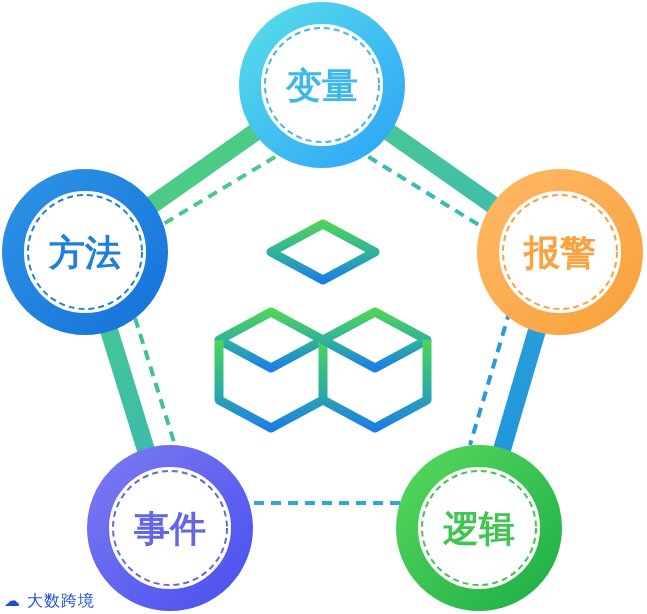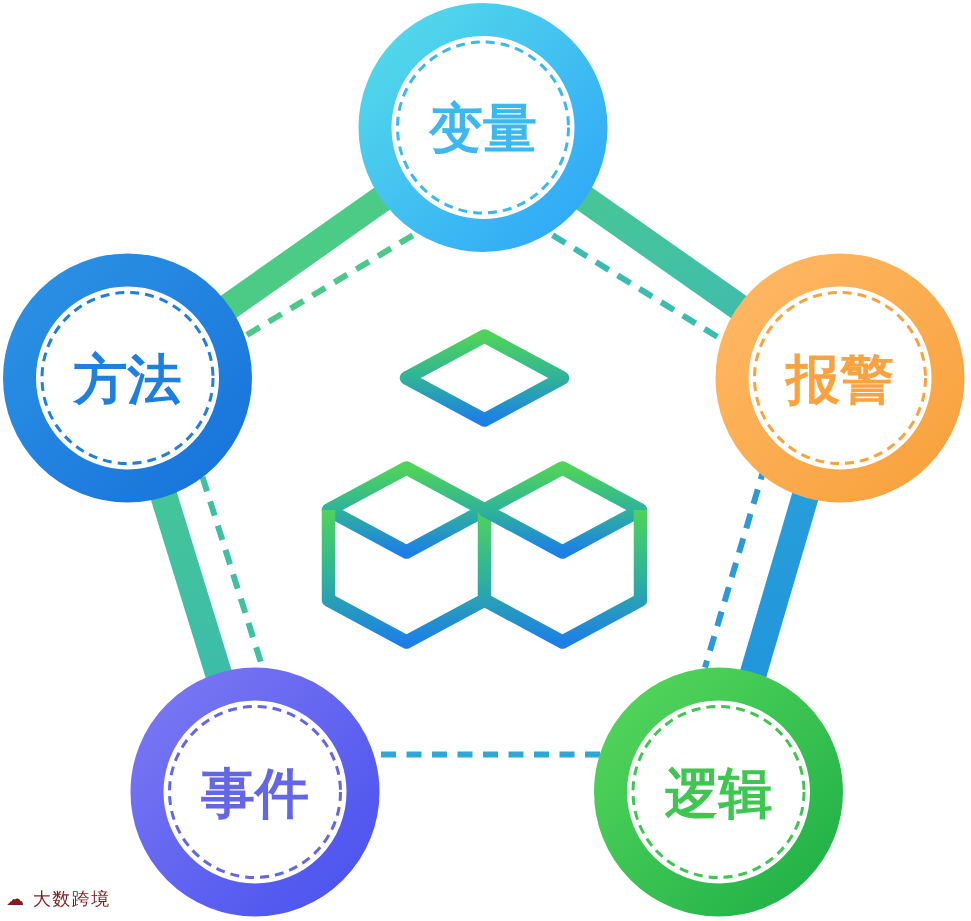--- a/index.html
+++ b/index.html
@@ -1,20 +1,20 @@
 <!DOCTYPE html>
 <html><head>
 <meta charset="utf-8">
 <style>
   html, body { margin:0; padding:0; background:#ffffff; }
   body { width:647px; height:614px; position:relative; overflow:hidden;
          font-family:"DejaVu Sans", "Liberation Sans", sans-serif; }
   #diagram { position:absolute; left:0; top:0; width:647px; height:614px; }
   .node-label { font-weight:bold; font-size:36px; }
-  .watermark { position:absolute; left:4px; top:591px; font-size:12px; color:#7f1d1d;
+  .watermark { position:absolute; left:4px; top:591px; font-size:16px; color:#1d4ed8;
                font-family:"DejaVu Sans", sans-serif; letter-spacing:1px; }
 </style>
 </head>
 <body>
 
 <svg id="diagram" viewBox="0 0 647 614" xmlns="http://www.w3.org/2000/svg">
   <defs>
     <linearGradient id="cubeGrad" x1="0" y1="0" x2="0" y2="1">
       <stop offset="0" stop-color="#4fd35a"></stop>
       <stop offset="0.5" stop-color="#2fb39a"></stop>

